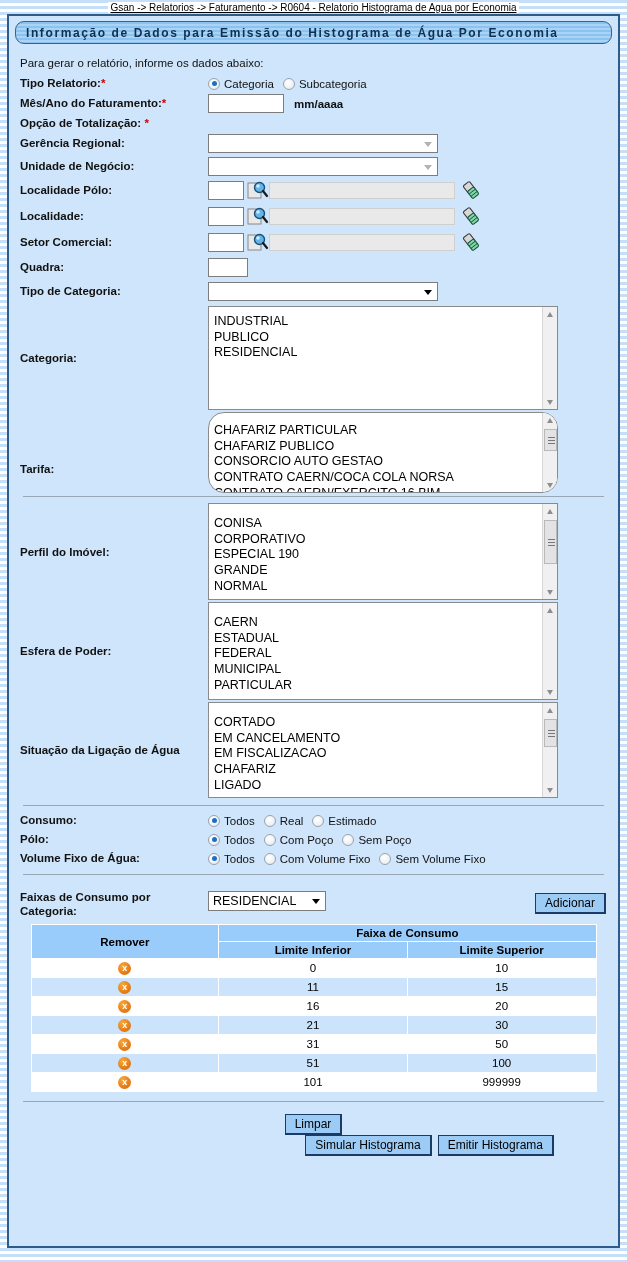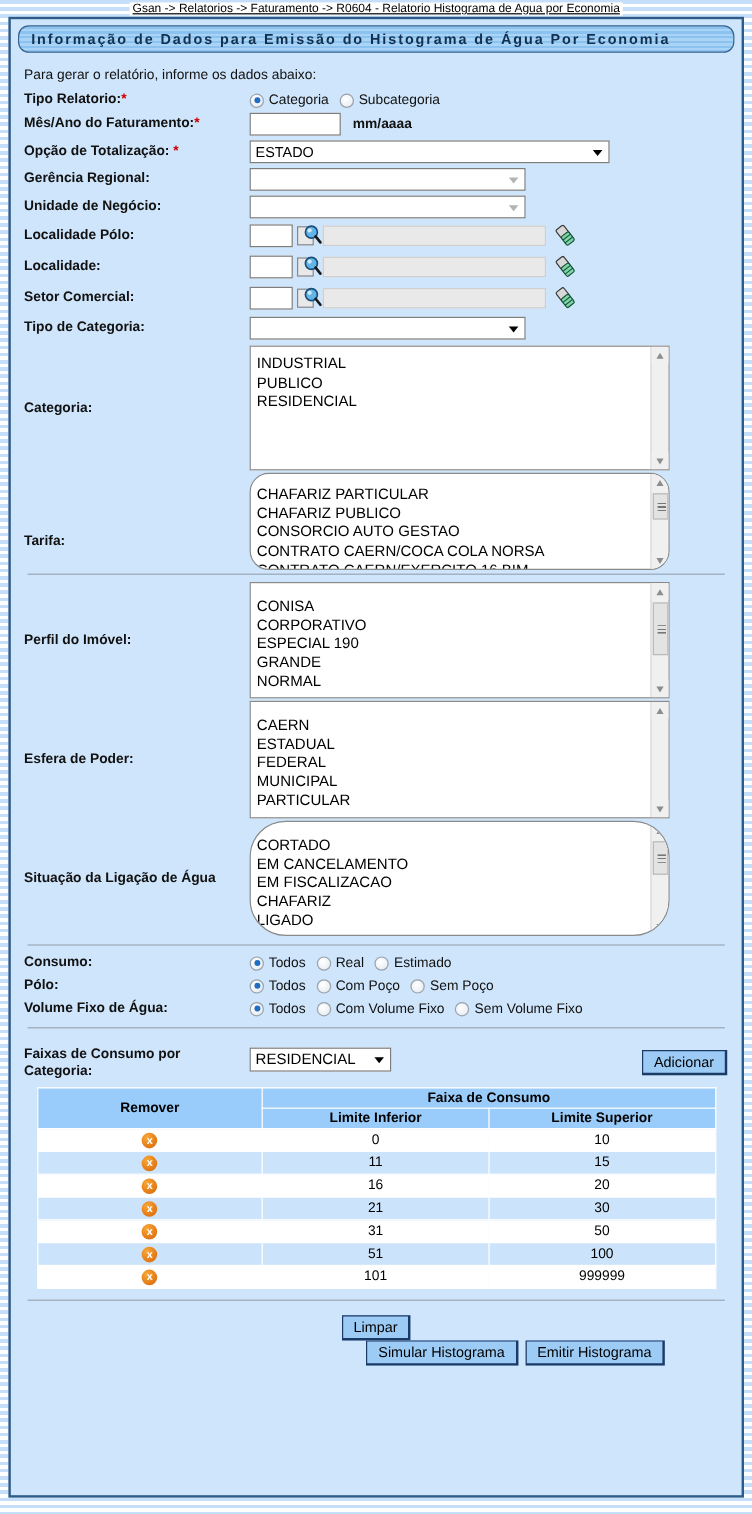--- a/index.html
+++ b/index.html
@@ -365,24 +365,20 @@
       </div>
       <div class="fld">
         <input type="text" class="in-mes" value="" style="">
         <span class="unit-hint">mm/aaaa</span>
       </div>
     </div>
 
     <div class="row">
       <div class="lbl">
         <span>Opção de Totalização: </span><span class="req">*</span>
-      </div>
-      <div class="combo c-total">
-        <span>ESTADO</span>
-        <span class="arrow"></span>
       </div>
     </div>
 
     <div class="row">
       <div class="lbl">Gerência Regional:</div>
       <div class="combo c-ger disabled">
         <span></span>
         <span class="arrow"></span>
       </div>
     </div>
@@ -466,20 +462,26 @@
               <rect x="5" y="1" width="8" height="9" rx="1.5" fill="#d8d8d8" stroke="#3a3a3a" stroke-width="1"></rect>
               <rect x="5" y="8" width="8" height="9" rx="1.5" fill="#7fd4a8" stroke="#17523a" stroke-width="1"></rect>
               <line x1="5" y1="11" x2="13" y2="11" stroke="#17523a" stroke-width="0.9"></line>
               <line x1="5" y1="14" x2="13" y2="14" stroke="#17523a" stroke-width="0.9"></line>
             </g>
           </svg>
         </span>
       </div>
     </div>
 
+    <div class="row" style="margin-bottom:5px;">
+      <div class="lbl">Quadra:</div>
+      <div class="fld">
+        <input type="text" class="in-quadra" value="" style="">
+      </div>
+    </div>
 
     <div class="row" style="margin-bottom:5px;">
       <div class="lbl">Tipo de Categoria:</div>
       <div class="combo c-tipocat">
         <span></span>
         <span class="arrow"></span>
       </div>
     </div>
 
     <div class="row" style="margin-bottom:2px;">
@@ -559,21 +561,21 @@
             </div>
           <div class="btn-dn">
               <span class="tri"></span>
             </div>
         </div>
       </div>
     </div>
 
     <div class="row" style="margin-bottom:0;">
       <div class="lbl-list" style="height:96px;">Situação da Ligação de Água</div>
-      <div class="listbox lb-situacao" style="padding-top:12px;border-radius:30px;">
+      <div class="listbox lb-situacao" style="padding-top:12px;">
         <div class="opt">CORTADO</div>
         <div class="opt">EM CANCELAMENTO</div>
         <div class="opt">EM FISCALIZACAO</div>
         <div class="opt">CHAFARIZ</div>
         <div class="opt">LIGADO</div>
         <div class="sbar">
           <div class="btn-up">
               <span class="tri"></span>
             </div>
           <div class="thumb" style="top:16px;height:28px;">

